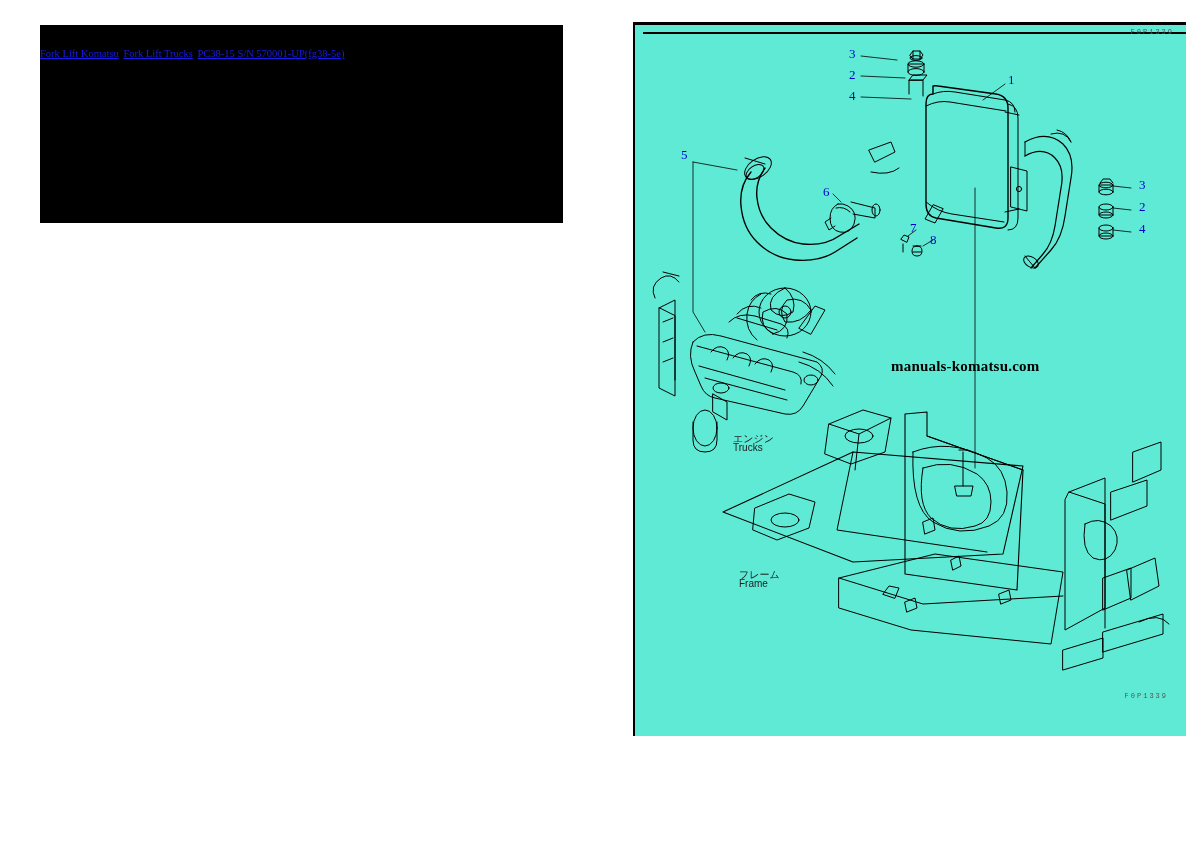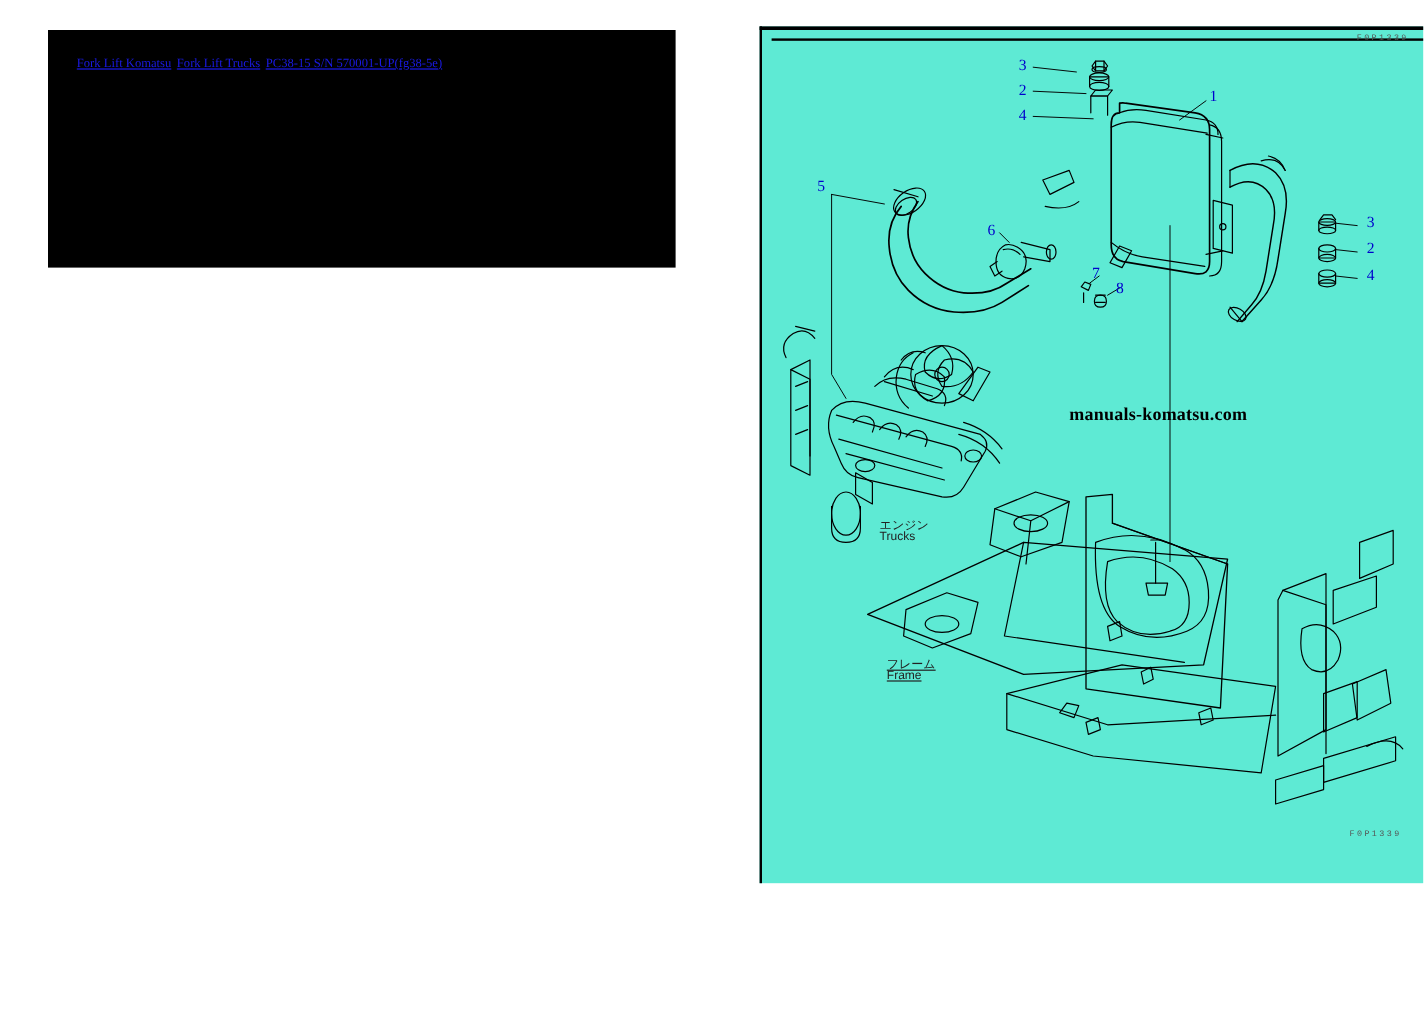--- a/index.html
+++ b/index.html
@@ -26,21 +26,20 @@
   }
   #breadcrumb {
     position: absolute;
     left: 40px;
     top: 48px;
     width: 520px;
     font-size: 10.5px;
     line-height: 12px;
     color: #1a1ae6;
     white-space: nowrap;
-    margin-left: 24px;
   }
   #breadcrumb a {
     color: #1a1ae6;
     text-decoration: underline;
     cursor: pointer;
   }
   #breadcrumb .sep {
     color: #1a1ae6;
     text-decoration: none;
     padding: 0 1px;
@@ -90,21 +89,21 @@
     letter-spacing: 2px;
     color: #555;
     font-family: "Liberation Mono", monospace;
   }
 
   #svgwrap { position: absolute; left: 0; top: 0; width: 553px; height: 714px; }
 
   .wm {
     position: absolute;
     left: 258px;
-    top: 316px;
+    top: 336px;
     font-family: "Liberation Serif", serif;
     font-weight: bold;
     font-size: 15px;
     color: #000;
     letter-spacing: 0.2px;
     white-space: nowrap;
   }
 
   .callout {
     position: absolute;
@@ -326,18 +325,18 @@
   <div class="callout" style="left:277px;top:198px;">7</div>
   <div class="callout" style="left:297px;top:210px;">8</div>
   <div class="callout" style="left:506px;top:155px;">3</div>
   <div class="callout" style="left:506px;top:177px;">2</div>
   <div class="callout" style="left:506px;top:199px;">4</div>
 
   <div class="jlabel" style="left:100px;top:412px;">
     <span>エンジン</span><br>
     <span>Trucks</span>
   </div>
-  <div class="jlabel" style="left:106px;top:528px;text-decoration:underline;">
+  <div class="jlabel" style="left:106px;top:548px;">
     <span>フレーム</span><br>
     <span>Frame</span>
   </div>
 
 </div>
 
 </body></html>

